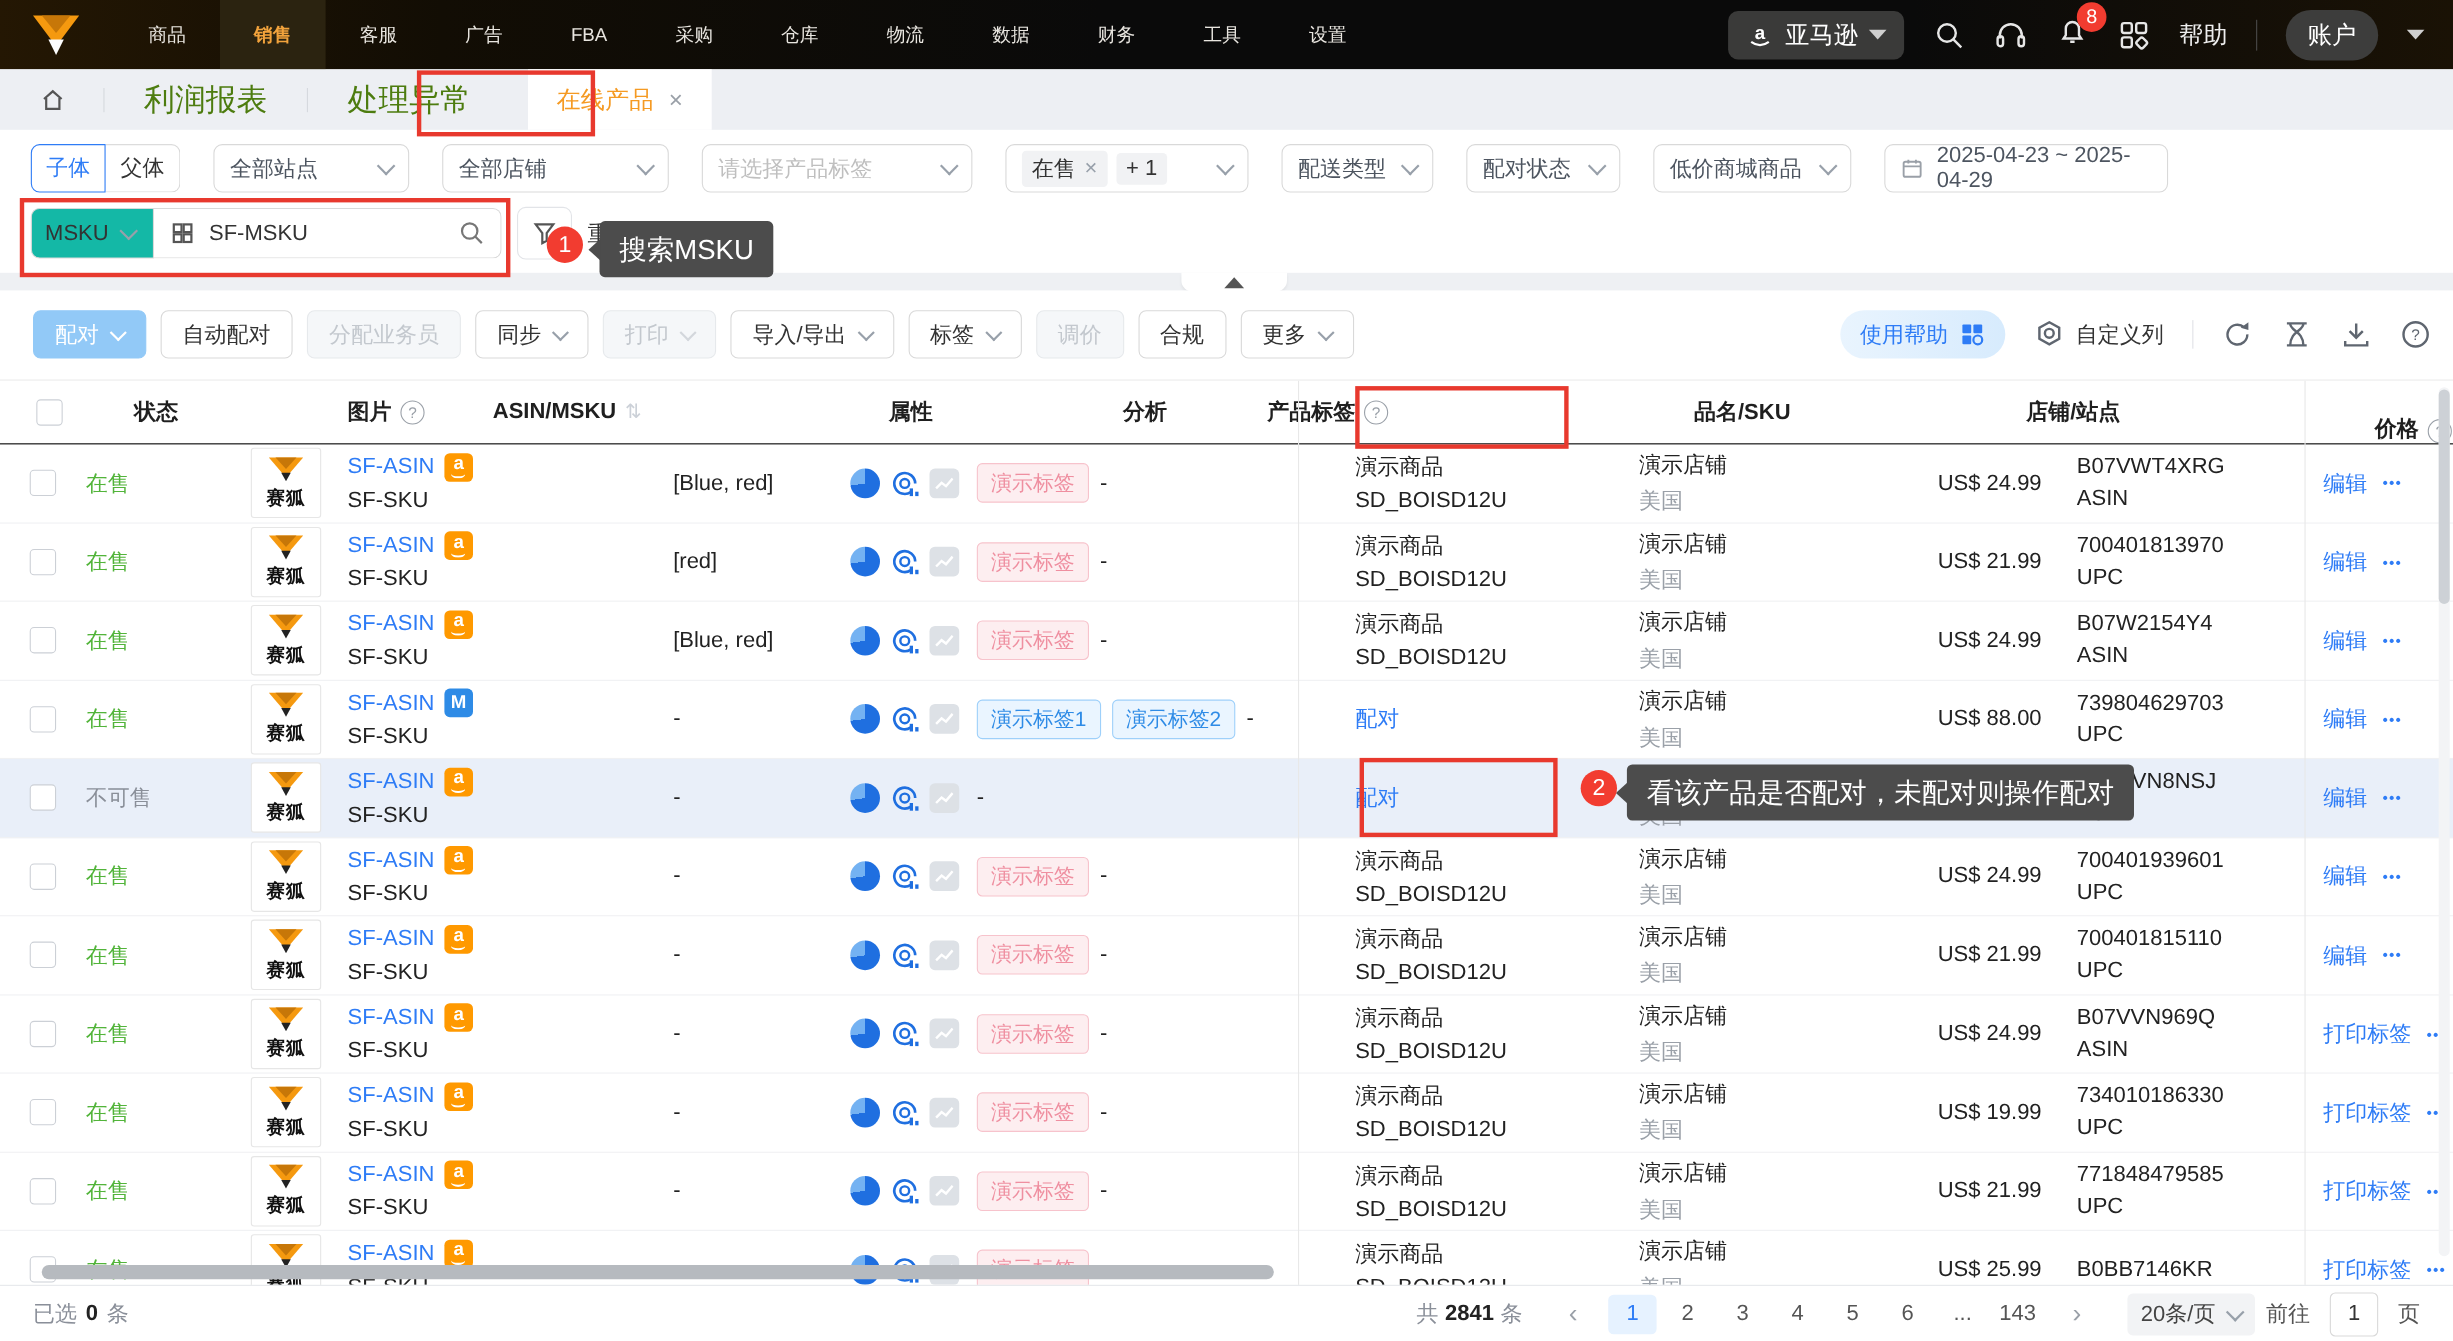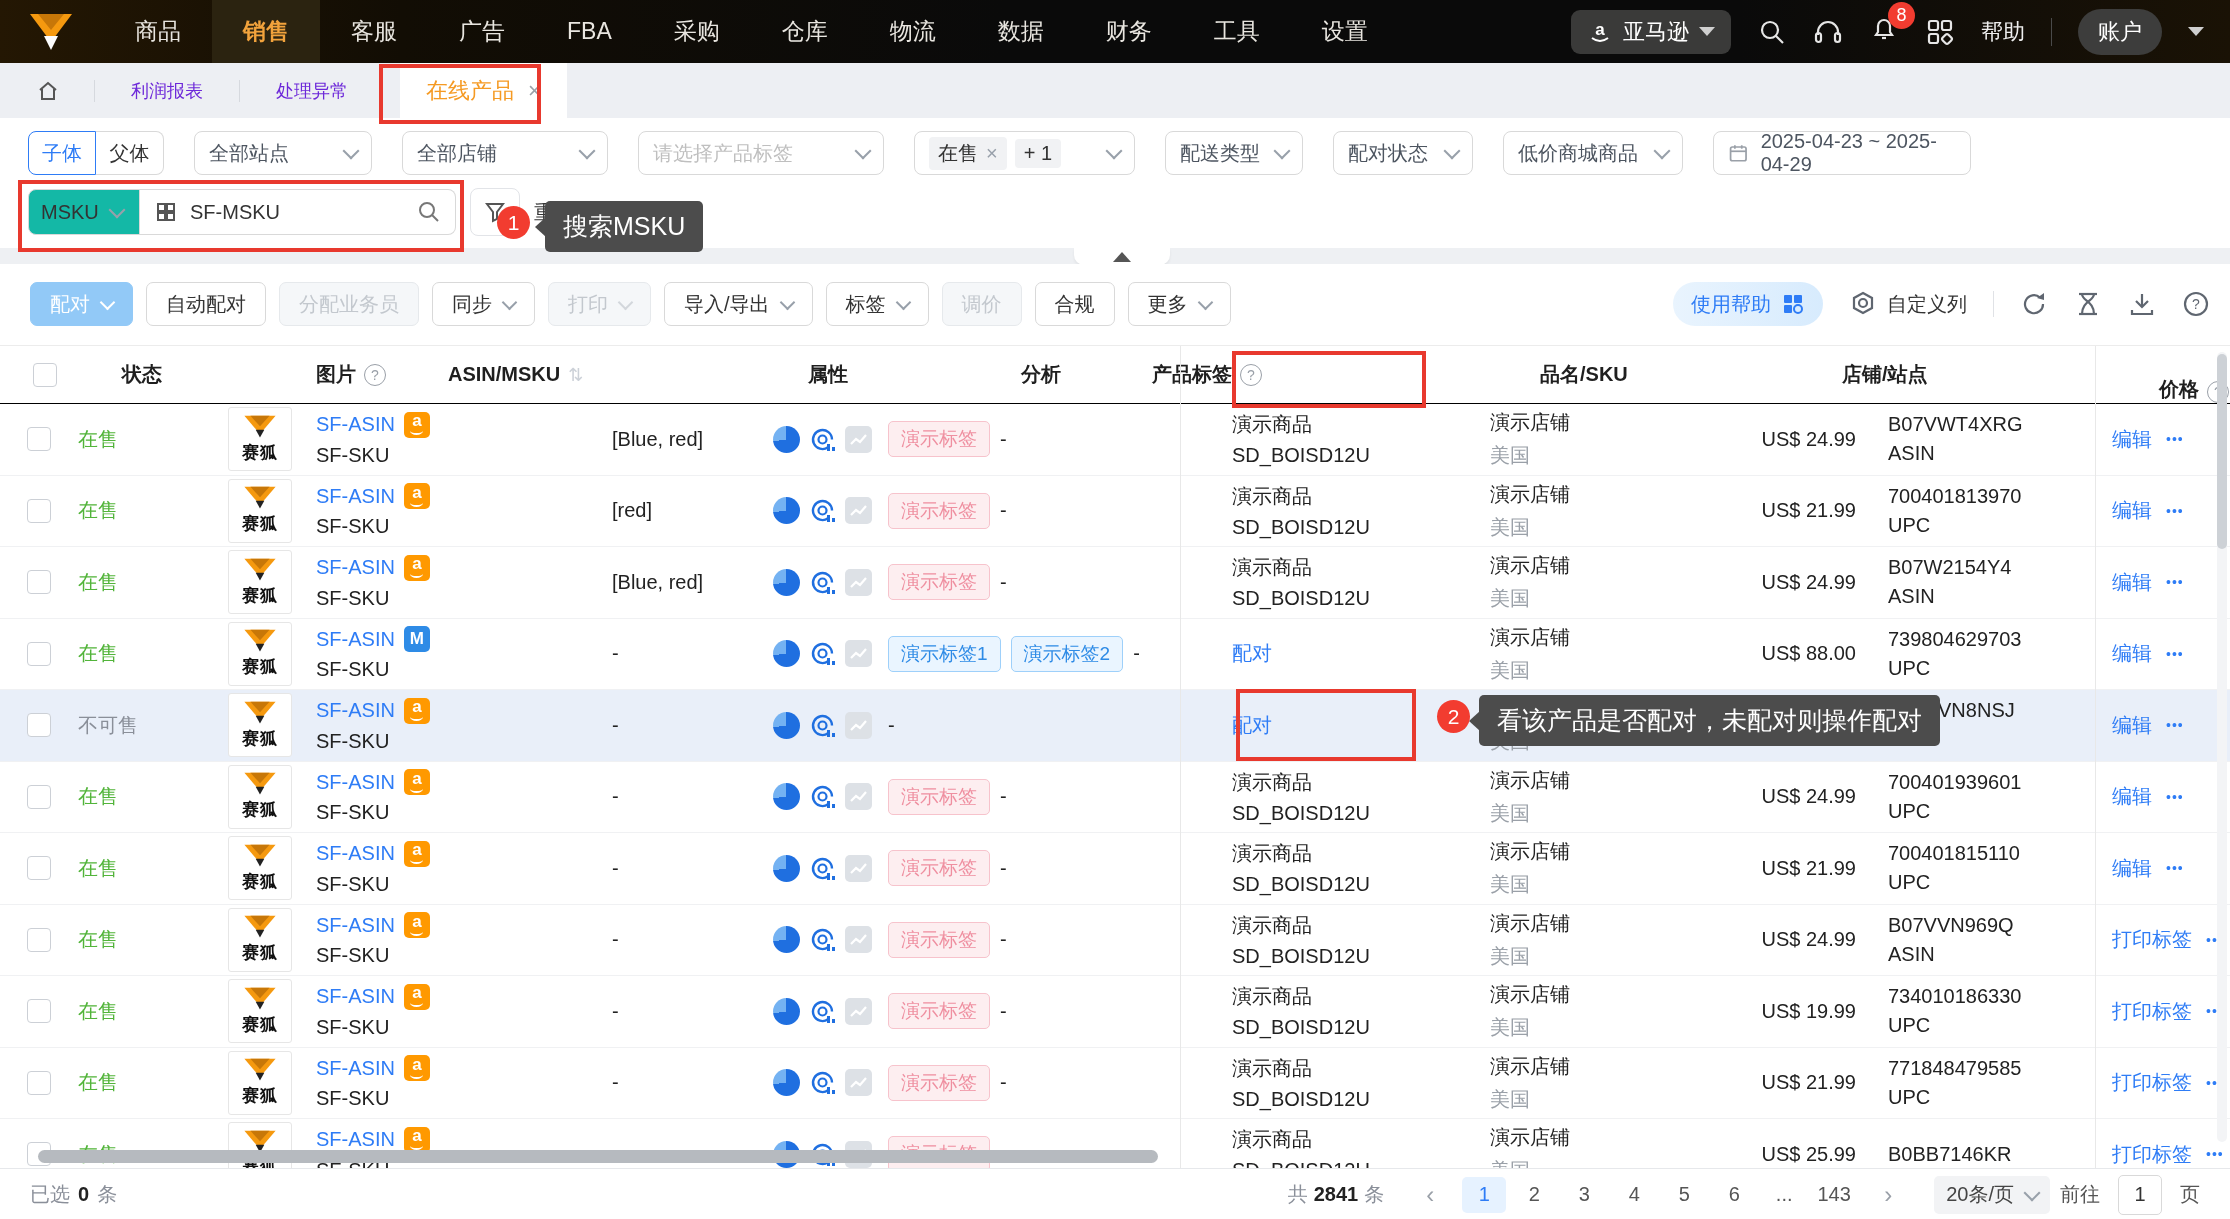--- a/index.html
+++ b/index.html
@@ -5,38 +5,38 @@
   html,body{margin:0;padding:0;}
   body{font-family:"Liberation Sans","DejaVu Sans",sans-serif;background:#eef0f3;}
   .app{position:relative;width:2230px;height:1219px;overflow:hidden;background:#eef0f3;font-size:20px;color:#333;}
 
   
   .nav{position:absolute;left:0;top:0;width:2230px;height:63px;
        background:linear-gradient(90deg,#241703 0%,#120d04 18%,#0a0a0a 45%,#0a0a0a 78%,#1a1205 100%);
        display:flex;align-items:center;}
   .nav-logo{width:46px;height:40px;margin:0 30px 0 28px;flex:0 0 auto;}
   .nav-items{display:flex;align-items:center;height:63px;}
-  .nav-item{height:63px;line-height:63px;padding:0 31px;color:#e9e6e0;font-size:23px;cursor:pointer;}
+  .nav-item{height:63px;line-height:63px;padding:0 31px;color:#e9e6e0;font-size:17px;cursor:pointer;}
   .nav-item.active{background:#2b2310;color:#f2a33c;font-weight:bold;}
   .nav-right{margin-left:auto;display:flex;align-items:center;gap:26px;padding-right:26px;}
   .plat-pill{display:flex;align-items:center;gap:10px;background:#3a3a39;border-radius:9px;height:44px;padding:0 16px;color:#fff;font-size:22px;cursor:pointer;}
   .plat-a{width:26px;height:26px;}
   .nav-ic{width:30px;height:30px;stroke:#e6e6e6;fill:none;stroke-width:2.2;cursor:pointer;}
   .bell-wrap{position:relative;}
   .nav-badge{position:absolute;top:-12px;right:-16px;background:#f23c30;color:#fff;border-radius:14px;min-width:27px;height:27px;line-height:27px;text-align:center;font-size:18px;}
   .nav-help{color:#eee;font-size:22px;cursor:pointer;}
   .nav-sep{width:1px;height:28px;background:#4a4a4a;}
   .acct{background:#3d3d3c;border-radius:26px;height:46px;padding:0 20px;display:flex;align-items:center;color:#fff;font-size:22px;cursor:pointer;}
   .caret-dn{width:0;height:0;border-left:8px solid transparent;border-right:8px solid transparent;border-top:9px solid #cfcfcf;}
 
   
   .tabbar{position:absolute;left:0;top:63px;width:2230px;height:55px;background:#edeff3;display:flex;align-items:center;}
   .home-btn{margin:0 24px 0 36px;cursor:pointer;}
   .tab-sep{width:1px;height:22px;background:#d6d9de;margin:0 10px;}
-  .tab-item{padding:0 26px;color:#6d28d9;font-size:18px;cursor:pointer;}
+  .tab-item{padding:0 26px;color:#4d7c0f;font-size:28px;cursor:pointer;}
   .tab-active{height:55px;background:#fff;display:flex;align-items:center;gap:14px;padding:0 26px;color:#f59a23;font-size:22px;cursor:pointer;}
   .tab-close{color:#9aa0a8;font-size:22px;cursor:pointer;}
 
   
   .filters{position:absolute;left:0;top:118px;width:2230px;height:130px;background:#fff;}
   .frow1{position:absolute;left:28px;top:13px;display:flex;align-items:center;gap:30px;}
   .seg{display:flex;}
   .seg-btn{width:68px;height:44px;line-height:42px;text-align:center;border:1px solid #d9d9d9;background:#fff;color:#333;cursor:pointer;box-sizing:border-box;}
   .seg-btn:first-child{border-radius:8px 0 0 8px;}
   .seg-btn:last-child{border-radius:0 8px 8px 0;border-left:none;}

